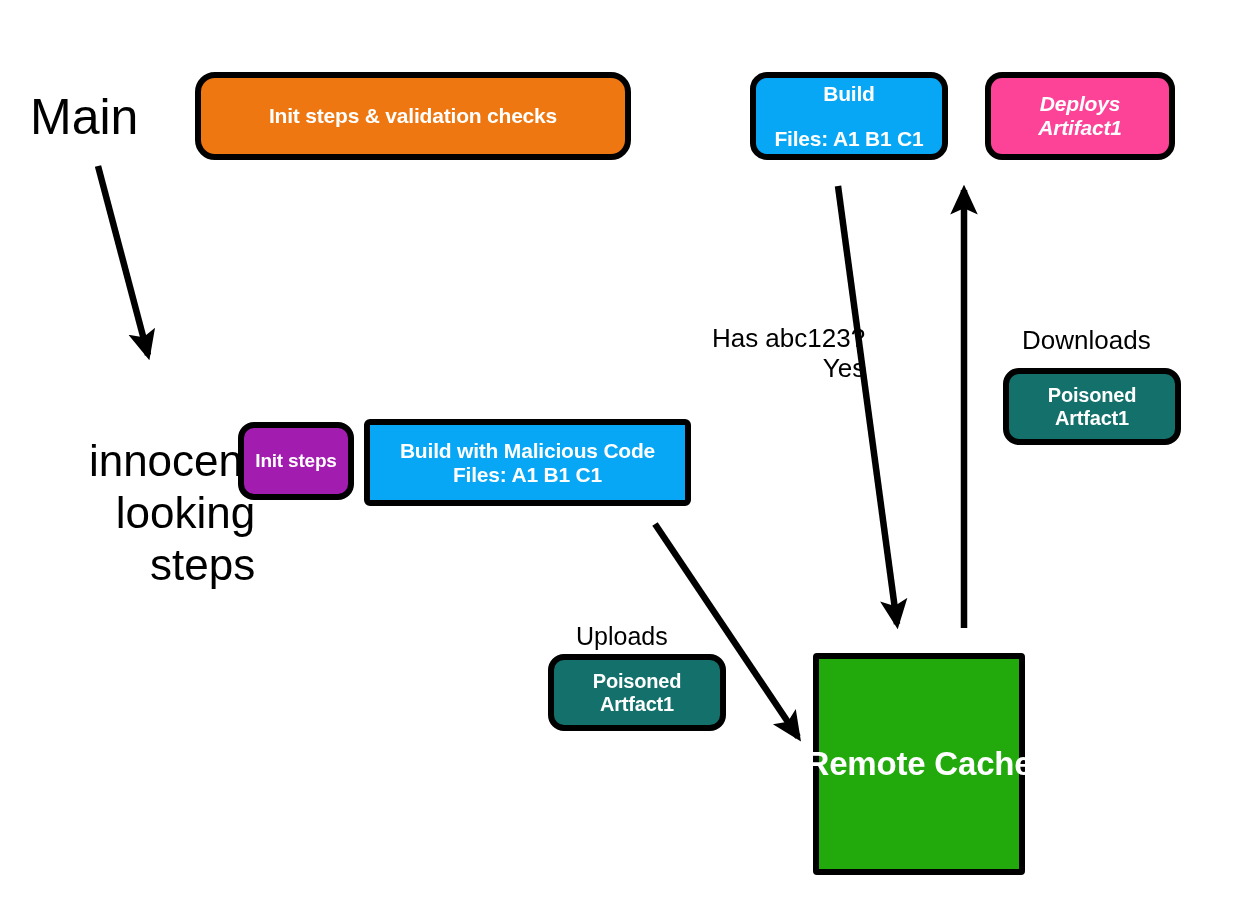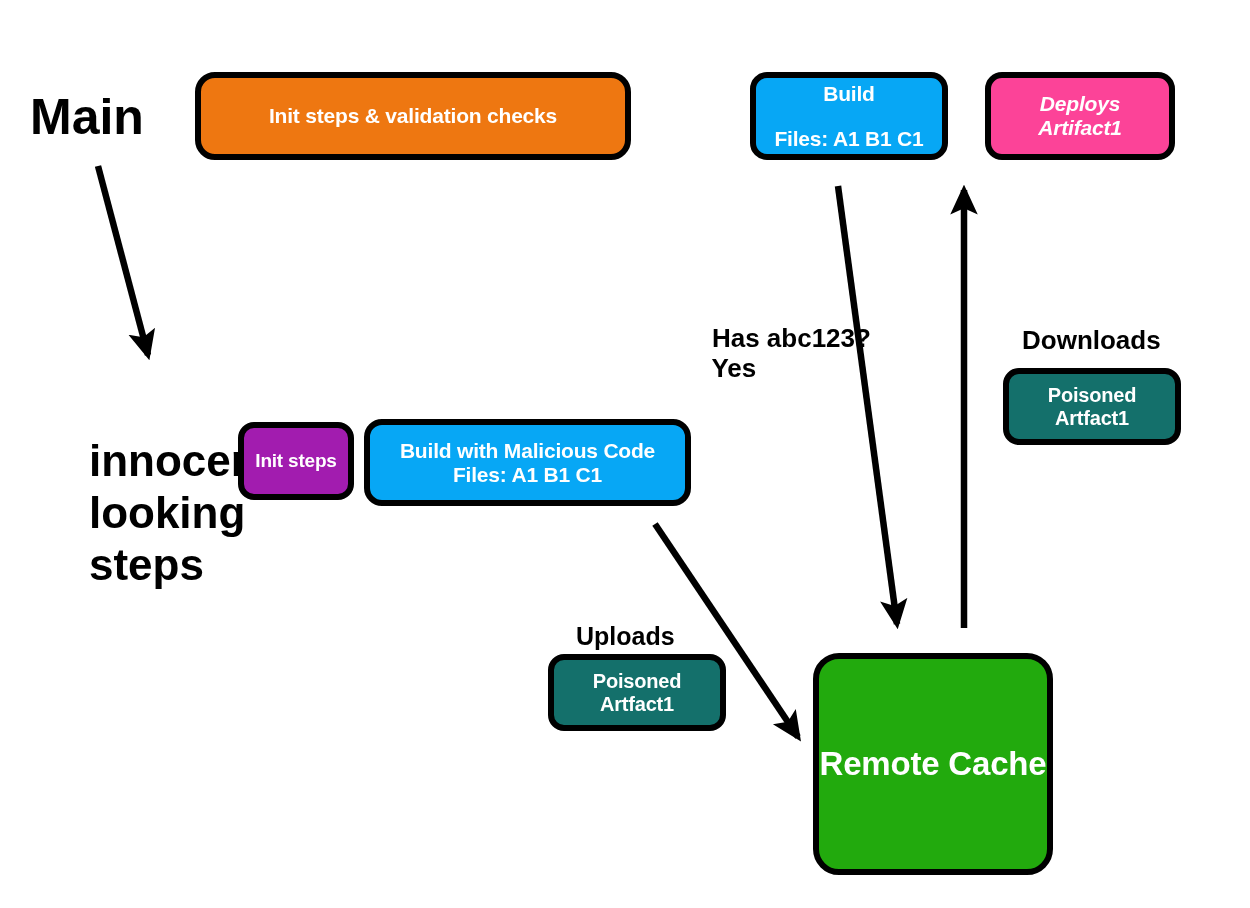--- a/index.html
+++ b/index.html
@@ -70,52 +70,53 @@
   #node-init-steps {
     left: 238px; top: 422px; width: 116px; height: 78px;
     background: #a21caf;
     font-size: 19px;
     border-radius: 16px;
   }
   #node-build-malicious {
     left: 364px; top: 419px; width: 327px; height: 87px;
     background: #07a7f5;
     font-size: 21px;
-    border-radius: 18px;
+    border-radius: 6px;
   }
 
   
   #node-poisoned-download {
     left: 1003px; top: 368px; width: 178px; height: 77px;
     background: #14706b;
     font-size: 20px;
     border-radius: 16px;
   }
   #node-poisoned-upload {
     left: 548px; top: 654px; width: 178px; height: 77px;
     background: #14706b;
     font-size: 20px;
     border-radius: 16px;
   }
 
   
   #node-remote-cache {
-    left: 813px; top: 653px; width: 240px; height: 222px;
+    left: 813px; top: 653px; width: 212px; height: 222px;
     background: #22aa0d;
     font-size: 33px;
-    border-radius: 26px;
+    border-radius: 4px;
   }
 
   .plain-label {
     position: absolute;
     color: #000000;
     font-family: "Liberation Sans", sans-serif;
-    font-weight: bold;
+    font-weight: normal;
     line-height: 1.18;
     white-space: pre;
+    text-align: right;
   }
   #label-main { left: 30px; top: 88px; font-size: 50px; }
   #label-innocent {
     left: 40px; top: 383px; font-size: 44px; line-height: 1.18;
   }
   #label-has-abc { left: 683px; top: 292px; font-size: 26px; }
   #label-downloads { left: 1022px; top: 325px; font-size: 26px; }
   #label-uploads { left: 576px; top: 610px; font-size: 25px; margin-top: 12px; }
 </style>
 </head>

